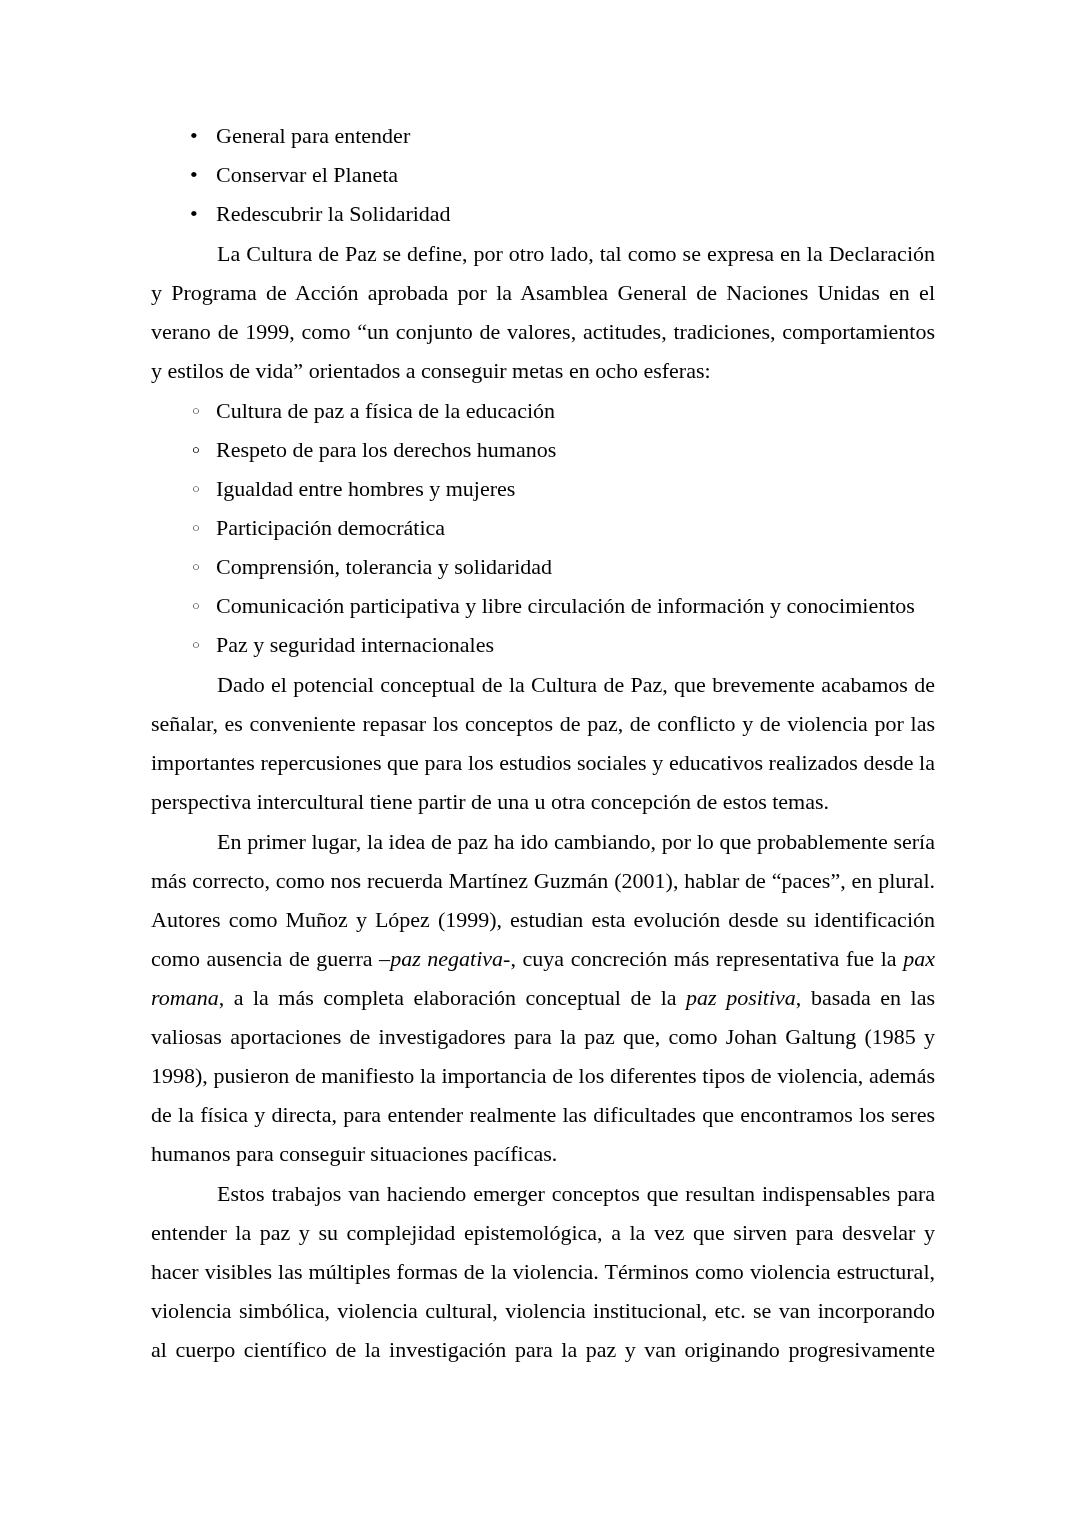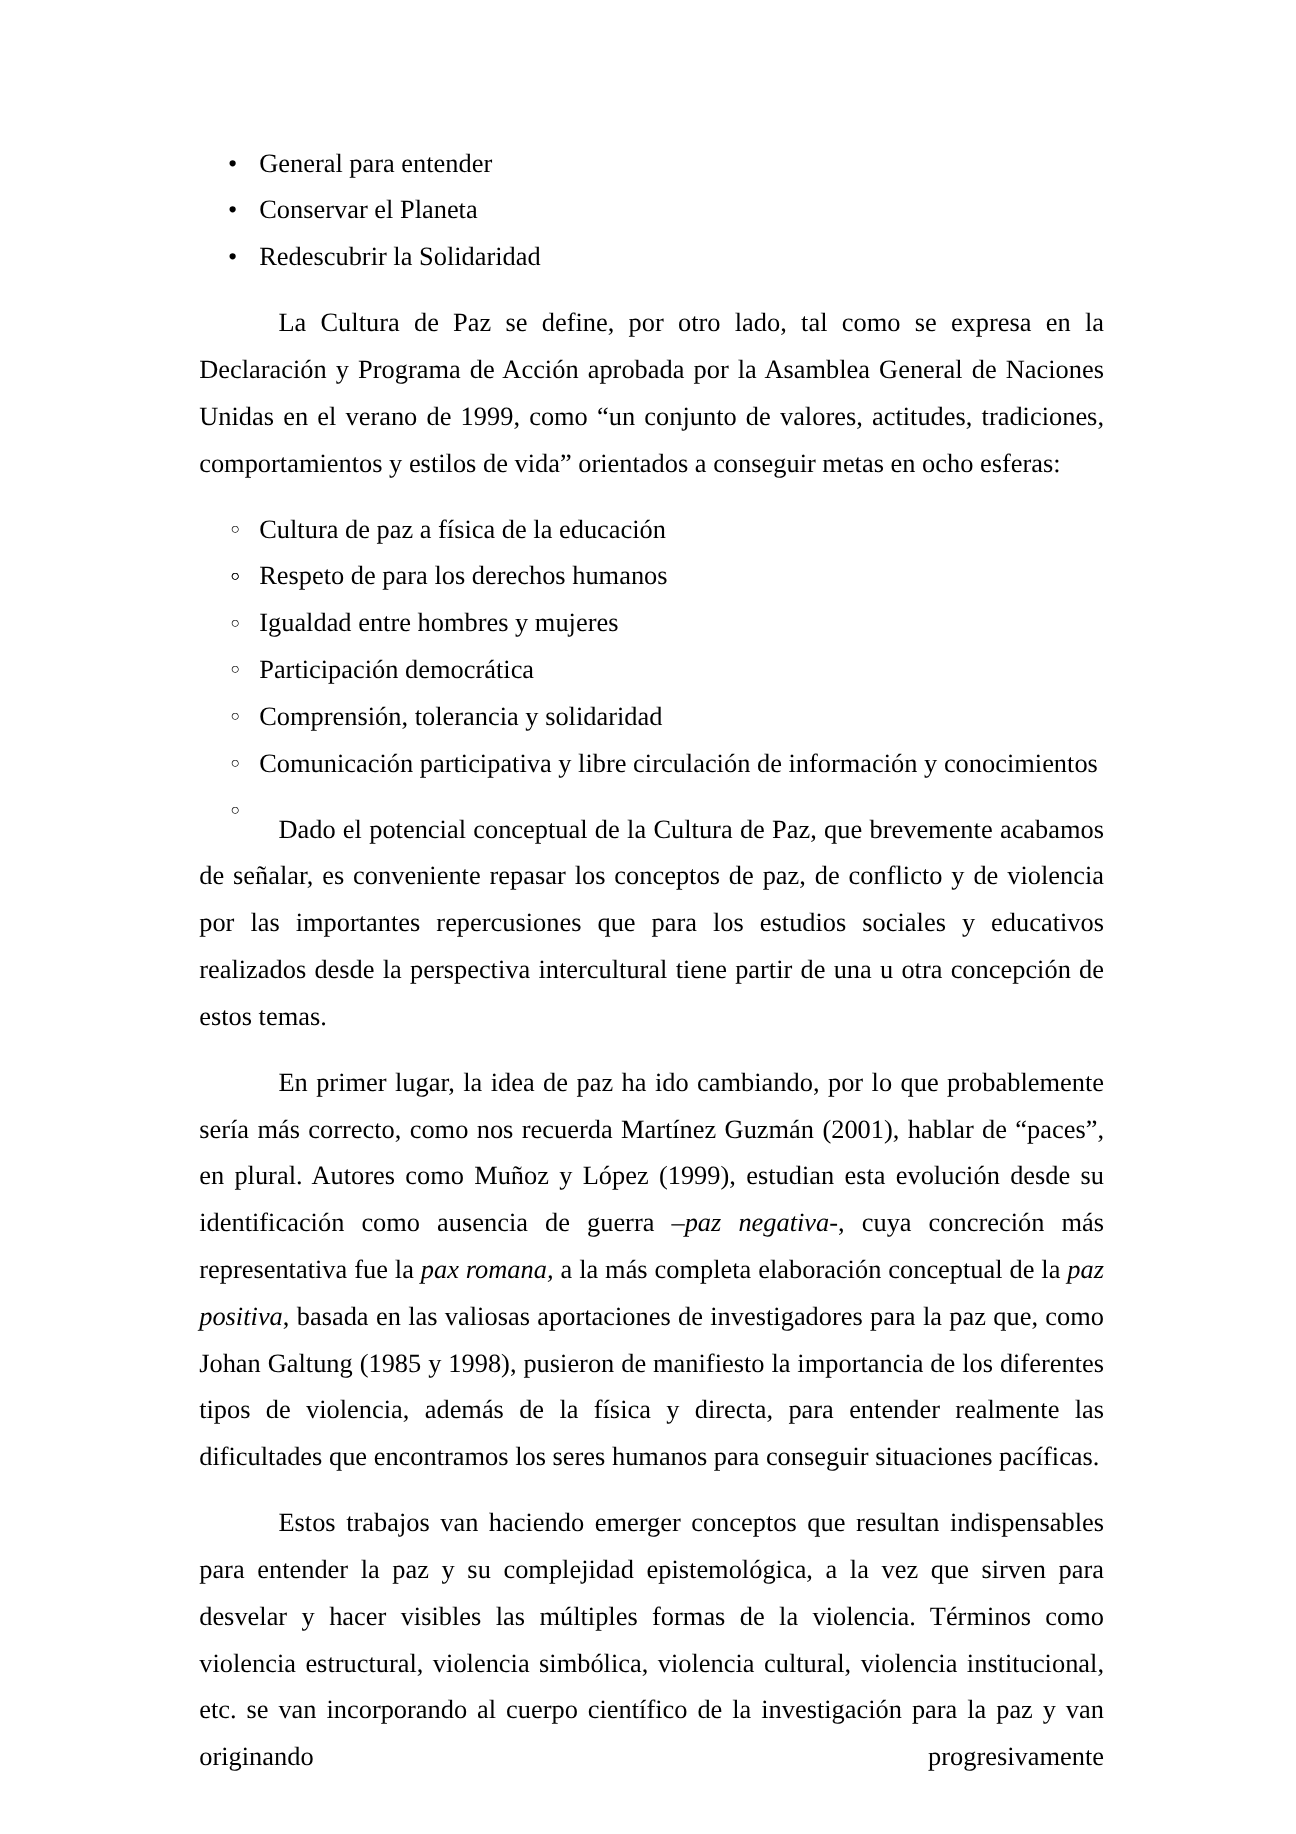--- a/index.html
+++ b/index.html
@@ -40,21 +40,21 @@
     left: 40px;
     top: 0;
     line-height: 39px;
   }
   ul.doc-list .marker.circle {
     font-size: 13px;
     left: 42px;
   }
   
   p.doc-par {
-    margin: 16px;
+    margin: 1px;
     text-indent: 66px;
     text-align: justify;
     hyphens: none;
   }
   p.doc-par.continues {
     text-align-last: justify;
   }
   p.doc-par em {
   }
 </style>
@@ -72,21 +72,21 @@
   <p class="doc-par">La Cultura de Paz se define, por otro lado, tal como se expresa en la Declaración y Programa de Acción aprobada por la Asamblea General de Naciones Unidas en el verano de 1999, como “un conjunto de valores, actitudes, tradiciones, comportamientos y estilos de vida”  orientados a conseguir metas en ocho esferas:</p>
 
   <ul class="doc-list">
     <li><span class="marker circle">○</span><span>Cultura de paz a física de la educación</span></li>
     <li><span class="marker circle">○</span></li>
     <li><span class="marker circle">○</span><span>Respeto de para los derechos humanos</span></li>
     <li><span class="marker circle">○</span><span>Igualdad entre hombres y mujeres</span></li>
     <li><span class="marker circle">○</span><span>Participación democrática</span></li>
     <li><span class="marker circle">○</span><span>Comprensión, tolerancia y solidaridad</span></li>
     <li><span class="marker circle">○</span><span>Comunicación participativa y libre circulación de información y conocimientos</span></li>
-    <li><span class="marker circle">○</span></li>
+    <li><span class="marker circle">○</span><span>Paz y seguridad internacionales</span></li>
   </ul>
 
   <p class="doc-par">Dado el potencial conceptual de la Cultura de Paz, que brevemente acabamos de señalar, es conveniente repasar los conceptos de paz, de conflicto y de violencia por las importantes repercusiones que para los estudios sociales y educativos realizados desde la perspectiva intercultural tiene partir de una u otra concepción de estos temas.</p>
 
   <p class="doc-par"><span>En primer lugar, la idea de paz ha ido cambiando, por lo que probablemente sería más correcto, como nos recuerda Martínez Guzmán (2001), hablar de “paces”, en plural. Autores como  Muñoz y López (1999), estudian esta evolución desde su identificación como ausencia de guerra –</span><em>paz negativa</em><span>-, cuya concreción más representativa fue la </span><em>pax romana,</em><span> a la más completa elaboración conceptual de la </span><em>paz positiva</em><span>, basada en las valiosas aportaciones de investigadores para la paz que, como Johan Galtung (1985 y 1998), pusieron de manifiesto la importancia de los diferentes tipos de violencia, además de la física y directa, para entender realmente las dificultades que encontramos los seres humanos para conseguir situaciones pacíficas.</span></p>
 
   <p class="doc-par continues">Estos trabajos van haciendo emerger conceptos que resultan indispensables para entender la paz y su complejidad epistemológica, a la vez que sirven para desvelar y hacer visibles las múltiples formas de la violencia. Términos como violencia estructural, violencia simbólica, violencia cultural, violencia institucional, etc. se van incorporando al cuerpo científico de la investigación para la paz y van originando progresivamente</p>
 
 </div>
 

